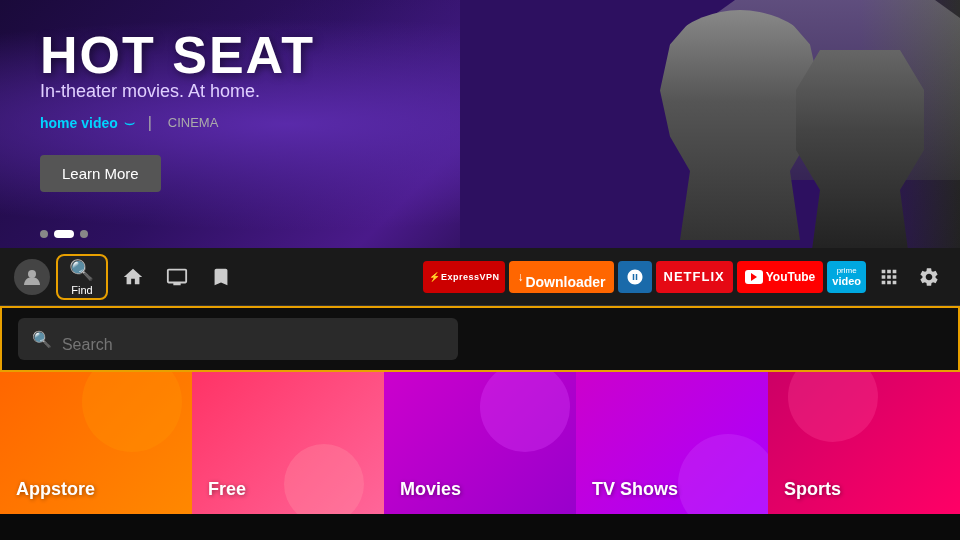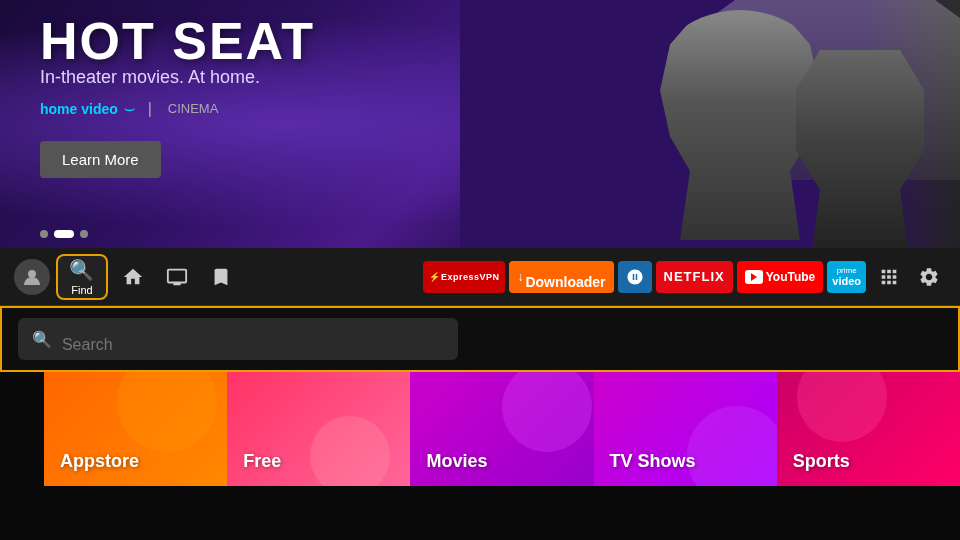--- a/index.html
+++ b/index.html
@@ -22,21 +22,21 @@
     }
     .hero-bg-overlay {
       position: absolute;
       inset: 0;
       background: radial-gradient(ellipse at 30% 50%, #5a2aaa 0%, transparent 60%),
                   radial-gradient(ellipse at 70% 30%, #3a1a7a 0%, transparent 50%);
     }
     .hero-content {
       position: absolute;
       left: 40px;
-      top: 15px;
+      top: 29px;
       z-index: 2;
     }
     .hero-title {
       font-size: 52px;
       font-weight: 900;
       color: white;
       text-transform: uppercase;
       letter-spacing: 2px;
       line-height: 1;
       text-shadow: 2px 2px 8px rgba(0,0,0,0.5);
@@ -293,23 +293,22 @@
       outline: none;
       color: #aaa;
       font-size: 16px;
       width: 100%;
       margin-top: 12px;
     }
 
     
     .categories {
       display: flex;
-      height: 114px;
+      height: 142px;
       gap: 0;
-      padding-left: 44px;
     }
     .category-tile {
       flex: 1;
       display: flex;
       align-items: flex-end;
       justify-content: flex-start;
       padding: 14px 16px;
       cursor: pointer;
       position: relative;
       overflow: hidden;

